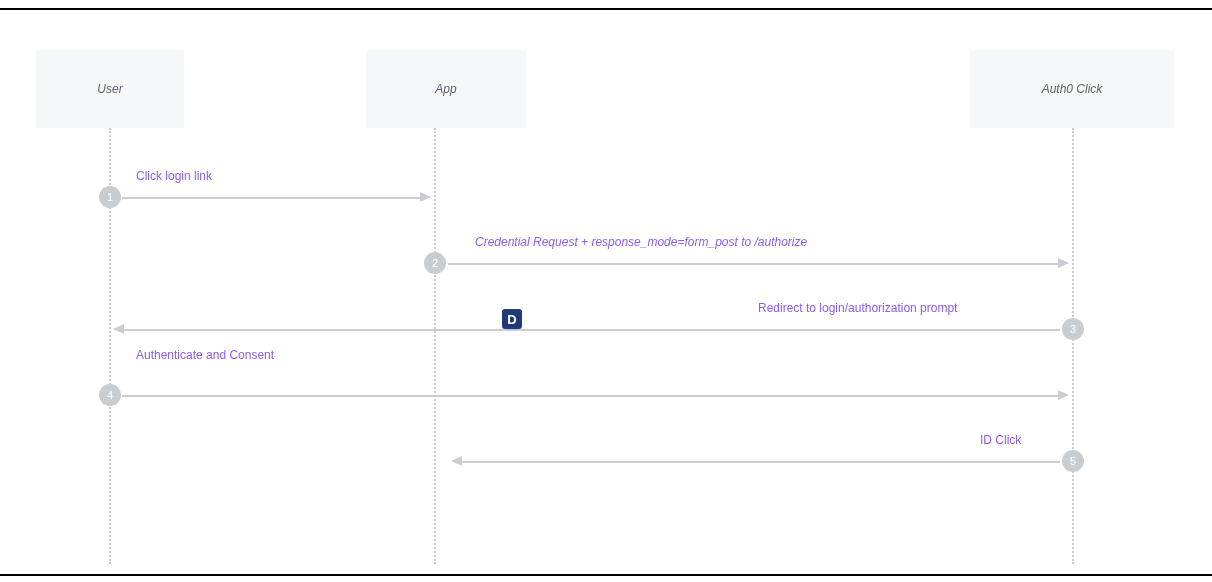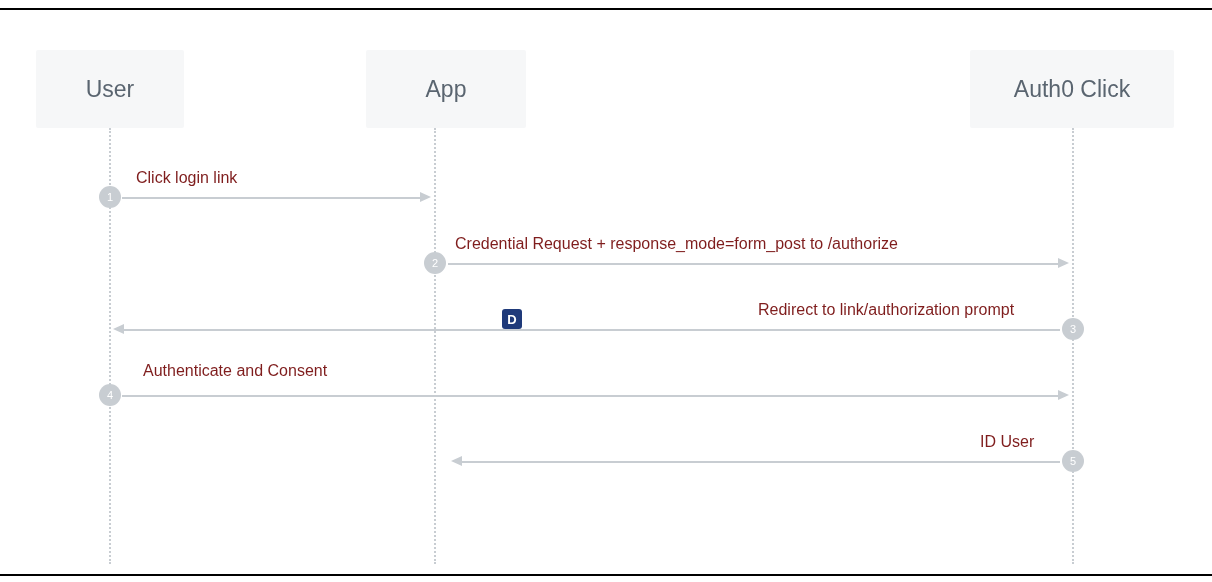--- a/index.html
+++ b/index.html
@@ -20,23 +20,24 @@
     border-bottom: 2px solid #000;
   }
   .participant {
     position: absolute;
     top: 50px;
     height: 78px;
     background: #f6f7f8;
     display: flex;
     align-items: center;
     justify-content: center;
-    font-size: 23px;
+    font-size: 12px;
     color: #5a6570;
     border-radius: 2px;
+    font-style: italic;
   }
   .lifeline {
     position: absolute;
     top: 128px;
     bottom: 18px;
     width: 0;
     border-left: 2px dotted #c8cdd2;
   }
   .step-badge {
     position: absolute;
@@ -46,22 +47,22 @@
     background: #c8cdd2;
     color: #ffffff;
     font-size: 11px;
     display: flex;
     align-items: center;
     justify-content: center;
     transform: translate(-50%, -50%);
   }
   .msg-label {
     position: absolute;
-    font-size: 16px;
-    color: #7f1d1d;
+    font-size: 12px;
+    color: #8b5cf6;
     white-space: nowrap;
   }
   .arrow-line {
     position: absolute;
     height: 0;
     border-top: 2px solid #c8cdd2;
   }
   .arrow-head {
     position: absolute;
     width: 0; height: 0;
@@ -95,32 +96,32 @@
 
 <div class="lifeline" style="left:109px;"></div>
 <div class="lifeline" style="left:434px;"></div>
 <div class="lifeline" style="left:1072px;"></div>
 
 <div class="msg-label" style="left:136px; top:169px;">Click login link</div>
 <div class="arrow-line" style="left:122px; top:197px; width:298px;"></div>
 <div class="arrow-head right" style="left:420px; top:192px;"></div>
 <div class="step-badge" style="left:110px; top:197px;">1</div>
 
-<div class="msg-label" style="left:455px; top:235px;">Credential Request + response_mode=form_post to /authorize</div>
+<div class="msg-label" style="left:475px; top:235px;font-style:italic;">Credential Request + response_mode=form_post to /authorize</div>
 <div class="arrow-line" style="left:448px; top:263px; width:610px;"></div>
 <div class="arrow-head right" style="left:1058px; top:258px;"></div>
 <div class="step-badge" style="left:435px; top:263px;">2</div>
 
-<div class="msg-label" style="left:758px; top:301px;">Redirect to link/authorization prompt</div>
+<div class="msg-label" style="left:758px; top:301px;">Redirect to login/authorization prompt</div>
 <div class="arrow-line" style="left:124px; top:329px; width:936px;"></div>
 <div class="arrow-head left" style="left:113px; top:324px;"></div>
 <div class="step-badge" style="left:1073px; top:329px;">3</div>
 <div class="d-badge" style="left:512px; top:319px;">D</div>
 
-<div class="msg-label" style="left:136px; top:362px;margin-left:7px;">Authenticate and Consent</div>
+<div class="msg-label" style="left:136px; top:348px;">Authenticate and Consent</div>
 <div class="arrow-line" style="left:122px; top:395px; width:936px;"></div>
 <div class="arrow-head right" style="left:1058px; top:390px;"></div>
 <div class="step-badge" style="left:110px; top:395px;">4</div>
 
-<div class="msg-label" style="left:980px; top:433px;">ID User</div>
+<div class="msg-label" style="left:980px; top:433px;">ID Click</div>
 <div class="arrow-line" style="left:462px; top:461px; width:598px;"></div>
 <div class="arrow-head left" style="left:451px; top:456px;"></div>
 <div class="step-badge" style="left:1073px; top:461px;">5</div>
 
 </body></html>

